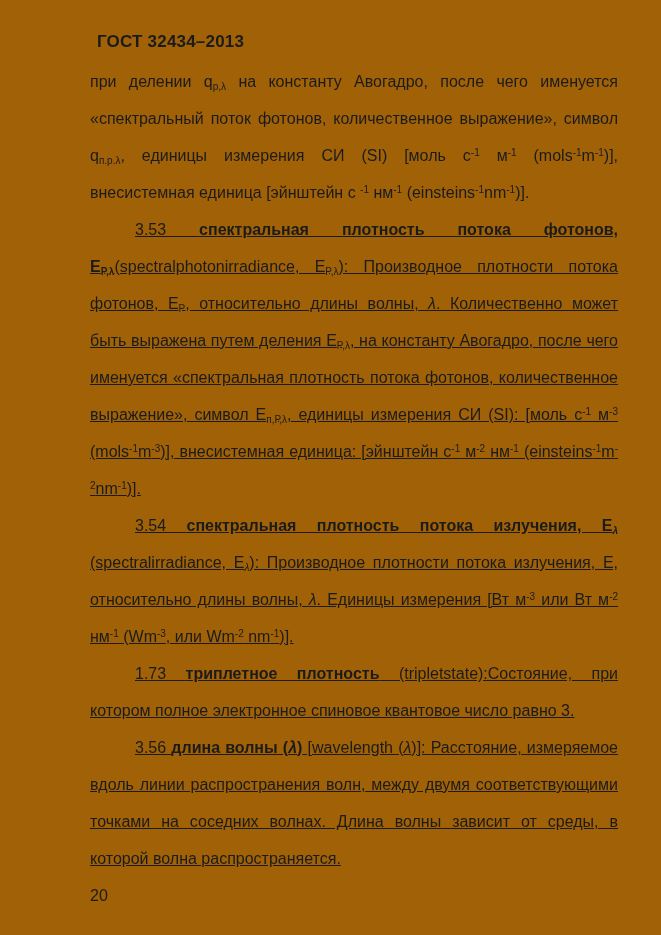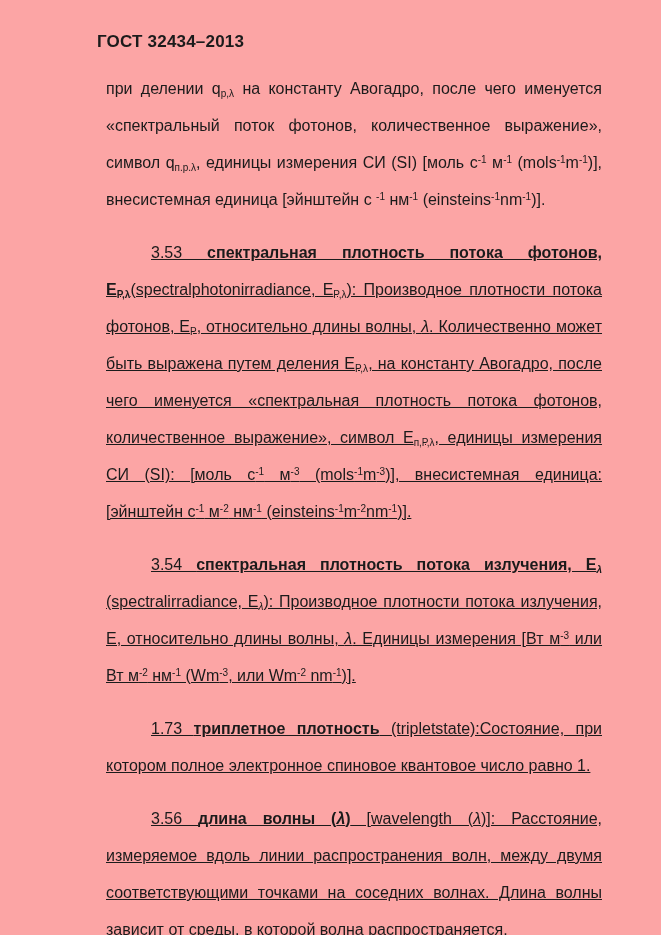--- a/index.html
+++ b/index.html
@@ -1,38 +1,38 @@
 <!DOCTYPE html>
 <html><head>
 <meta charset="utf-8">
 <style>
   html, body { margin: 0; padding: 0; background: #ffffff; }
   .page {
     position: relative;
     box-sizing: border-box;
     width: 661px;
     height: 935px;
-    background: #fca5a5;
+    background: #a16207;
     color: #1b1b1b;
     font-family: "Liberation Sans", sans-serif;
     padding: 30px 43px 10px 90px;
     overflow: hidden;
   }
   .doc-header {
     font-size: 17px;
     font-weight: bold;
     line-height: 24px;
     margin: 0 0 9px 7px;
     letter-spacing: 0.2px;
   }
   .para {
     font-size: 16px;
     line-height: 37px;
     text-align: justify;
-    margin: 16px;
+    margin: 0;
   }
   .para.indent { text-indent: 45px; text-decoration: underline; }
   .run { white-space: normal; }
   .run.b { font-weight: bold; }
   .run.i { font-style: italic; }
   .run.sub, .run.sup {
     font-size: 10px;
     line-height: 0;
     position: relative;
     vertical-align: baseline;
@@ -49,17 +49,20 @@
 </head>
 <body>
 
 <div class="page">
   <h1 class="doc-header">ГОСТ 32434–2013</h1>
 
   <main>
     <p class="para"><span class="run">при делении q</span><span class="run sub">р,λ</span><span class="run"> на константу Авогадро,  после чего именуется «спектральный поток фотонов, количественное выражение», символ q</span><span class="run sub">п.р.λ</span><span class="run">, единицы  измерения СИ (SI) [моль с</span><span class="run sup">-1</span><span class="run"> м</span><span class="run sup">-1</span><span class="run"> (mols</span><span class="run sup">-1</span><span class="run">m</span><span class="run sup">-1</span><span class="run">)], внесистемная единица [эйнштейн с </span><span class="run sup">-1</span><span class="run"> нм</span><span class="run sup">-1</span><span class="run"> (einsteins</span><span class="run sup">-1</span><span class="run">nm</span><span class="run sup">-1</span><span class="run">)].</span></p>
     <p class="para indent"><span class="run">3.53 </span><span class="run b">спектральная плотность потока фотонов, E</span><span class="run b sub">P,λ</span><span class="run">(spectralphotonirradiance,  E</span><span class="run sub">P,λ</span><span class="run">): Производное плотности потока фотонов, E</span><span class="run sub">P</span><span class="run">, относительно длины волны, </span><span class="run i">λ</span><span class="run">. Количественно может быть выражена путем деления E</span><span class="run sub">P,λ</span><span class="run">, на константу Авогадро, после чего именуется «спектральная плотность  потока фотонов, количественное выражение», символ E</span><span class="run sub">п,Р,λ</span><span class="run">, единицы измерения СИ (SI): [моль с</span><span class="run sup">-1</span><span class="run"> м</span><span class="run sup">-3</span><span class="run"> (mols</span><span class="run sup">-1</span><span class="run">m</span><span class="run sup">-3</span><span class="run">)], внесистемная единица: [эйнштейн с</span><span class="run sup">-1</span><span class="run"> м</span><span class="run sup">-2</span><span class="run"> нм</span><span class="run sup">-1</span><span class="run"> (einsteins</span><span class="run sup">-1</span><span class="run">m</span><span class="run sup">-2</span><span class="run">nm</span><span class="run sup">-1</span><span class="run">)].</span></p>
     <p class="para indent"><span class="run">3.54 </span><span class="run b">спектральная плотность потока излучения, E</span><span class="run b i sub">λ</span><span class="run"> (spectralirradiance, E</span><span class="run i sub">λ</span><span class="run">):  Производное плотности потока излучения, E, относительно длины волны, </span><span class="run i">λ</span><span class="run">. Единицы измерения [Вт м</span><span class="run sup">-3</span><span class="run"> или Вт м</span><span class="run sup">-2</span><span class="run"> нм</span><span class="run sup">-1</span><span class="run"> (Wm</span><span class="run sup">-3</span><span class="run">, или  Wm</span><span class="run sup">-2</span><span class="run"> nm</span><span class="run sup">-1</span><span class="run">)].</span></p>
-    <p class="para indent"><span class="run">1.73 </span><span class="run b">триплетное плотность</span><span class="run"> (tripletstate):Состояние, при котором полное электронное спиновое квантовое число  равно 1.</span></p>
+    <p class="para indent"><span class="run">1.73 </span><span class="run b">триплетное плотность</span><span class="run"> (tripletstate):Состояние, при котором полное электронное спиновое квантовое число  равно 3.</span></p>
     <p class="para indent"><span class="run">3.56 </span><span class="run b">длина волны (</span><span class="run b i">λ</span><span class="run b">)</span><span class="run">  [wavelength (</span><span class="run i">λ</span><span class="run">)]: Расстояние, измеряемое вдоль линии распространения волн, между двумя соответствующими точками на соседних волнах. Длина волны зависит от среды, в которой волна распространяется.</span></p>
   </main>
 
+  <footer>
+    <p class="page-number">20</p>
+  </footer>
 </div>
 
 </body></html>

